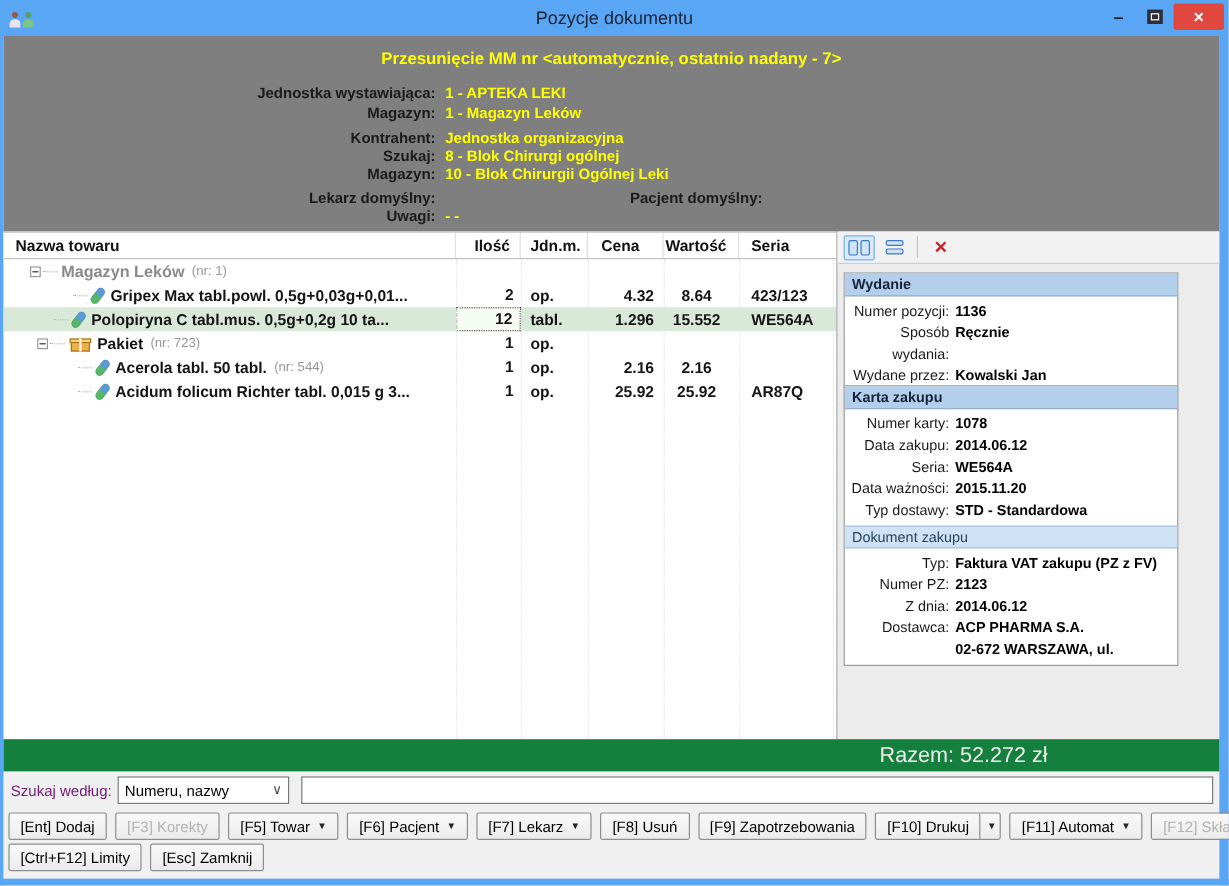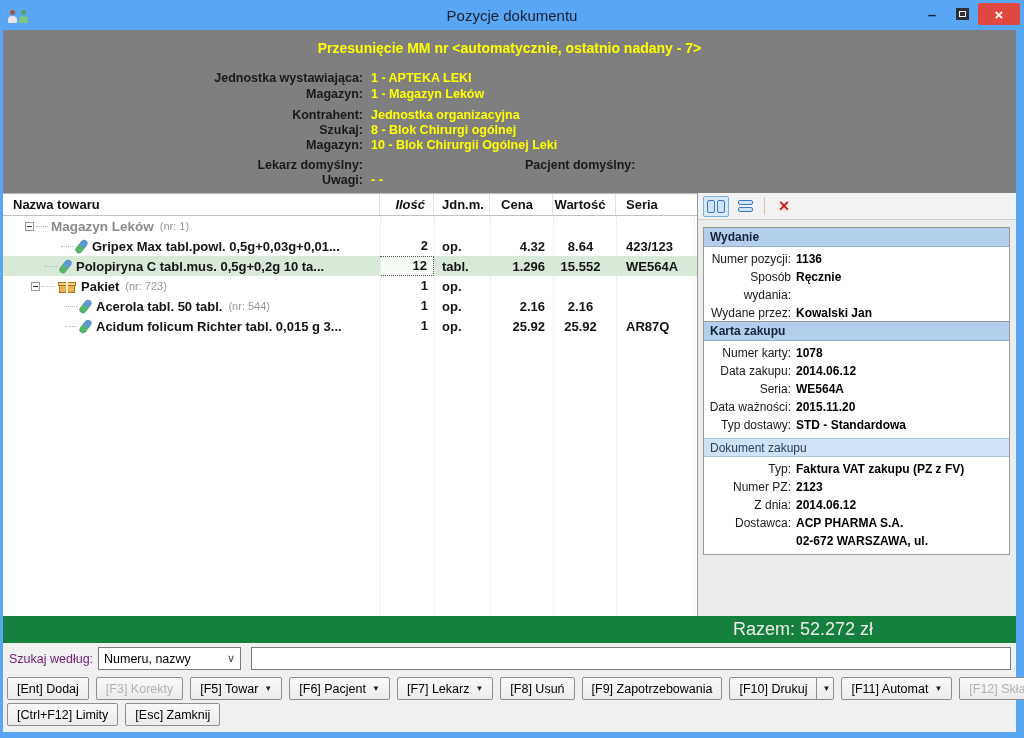--- a/index.html
+++ b/index.html
@@ -43,21 +43,21 @@
   .vguide { position:absolute; top:0; bottom:0; width:0; border-left:1px dotted #e2e2e2; }
 
   .trow { display:flex; height:20px; align-items:center; font-size:13px; font-weight:bold; color:#141414; }
   .trow.sel { background:#d8e9d8; }
   .c-name { width:377px; display:flex; align-items:center; white-space:nowrap; overflow:hidden; height:100%; }
   .c-qty  { width:54px; text-align:right; padding-right:6px; height:100%; line-height:20px; }
   .c-unit { width:56px; padding-left:8px; }
   .c-price{ width:63px; text-align:right; padding-right:8px; }
   .c-val  { width:63px; text-align:center; padding-right:8px; }
   .c-seria{ width:78px; padding-left:10px; }
-  .hd-qty { justify-content:flex-end; padding-right:8px;font-style:italic; }
+  .hd-qty { justify-content:flex-end; padding-right:8px; }
   .hd-unit{ padding-left:8px; }
   .hd-price{ justify-content:center; }
   .hd-val { justify-content:center; }
   .hd-seria{ padding-left:10px; border-right:none; }
   .hd-name{ padding-left:10px; }
 
   .qty-focus { border:1px dotted #555; background:#f6fbf6; line-height:18px; }
 
   .grp-label { color:#8a8a8a; font-size:13.5px; }
   .nr-note { color:#979797; font-weight:normal; font-size:11px; margin-left:6px; }
@@ -76,21 +76,21 @@
   .right-panel { position:absolute; left:698px; top:193px; width:318px; height:423px; background:#ececec; }
   .rp-toolbar { position:absolute; left:0; top:0; width:100%; height:27px; background:#f2f2f2; border-bottom:1px solid #cfcfcf; display:flex; align-items:center; padding-left:5px; gap:3px; }
   .tool-btn { width:26px; height:21px; display:flex; align-items:center; justify-content:center; gap:2px; border:1px solid transparent; border-radius:2px; }
   .tool-btn.active { border-color:#7ab0e8; background:#d8eafc; }
   .vs-pane { width:8px; height:13px; border:1px solid #3a78c2; background:#cfe4f7; border-radius:2px; }
   .hs-pane { width:15px; height:5px; border:1px solid #3a78c2; background:#cfe4f7; border-radius:2px; }
   .hs-stack { display:flex; flex-direction:column; gap:2px; }
   .tool-sep { width:1px; height:18px; background:#c4c4c4; margin:0 3px; }
   .tool-x { color:#cc2222; font-size:18px; font-weight:bold; line-height:1; }
 
-  .pbox { position:absolute; left:5px; width:307px; border:1px solid #9a9a9a; background:#fff; font-size:12px; }
+  .pbox { position:absolute; left:5px; width:279px; border:1px solid #9a9a9a; background:#fff; font-size:12px; }
   .pbox-h { height:19px; line-height:19px; background:#b4cfeb; border-bottom:1px solid #93afcc; font-weight:bold; padding-left:6px; color:#15233a; }
   .pbox-b { padding:3px 4px 4px 0; }
   .drow { display:flex; line-height:18px; }
   .dl { width:92px; text-align:right; padding-right:5px; color:#1a1a1a; flex-shrink:0; }
   .dv { font-weight:bold; color:#000; }
   .pbox-sub { height:19px; line-height:19px; background:#cfe2f6; border-top:1px solid #a8c4e0; border-bottom:1px solid #a8c4e0; padding-left:6px; color:#27425e; }
 
   
   .total-bar { position:absolute; left:3px; top:616px; width:1013px; height:27px; background:#15803d; }
   .total-text { position:absolute; left:585px; width:430px; text-align:center; top:3px; color:#ededed; font-size:18px; }

